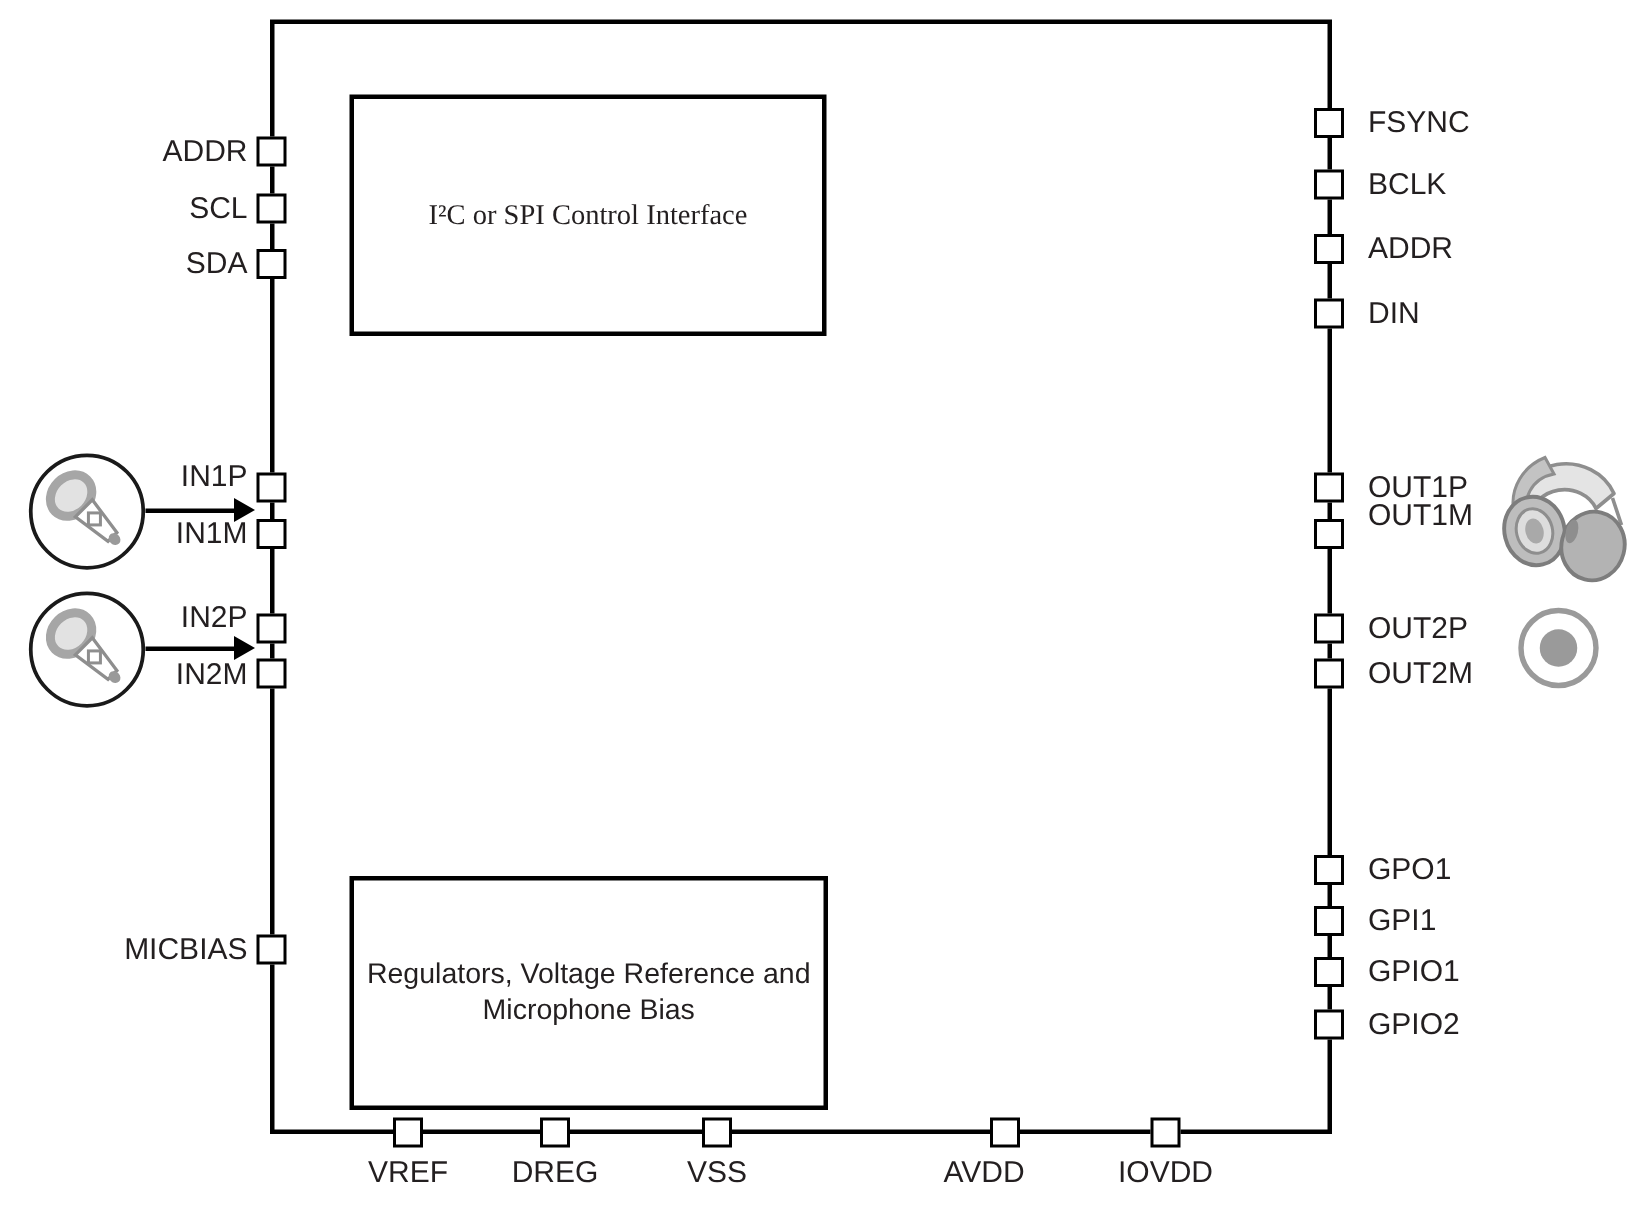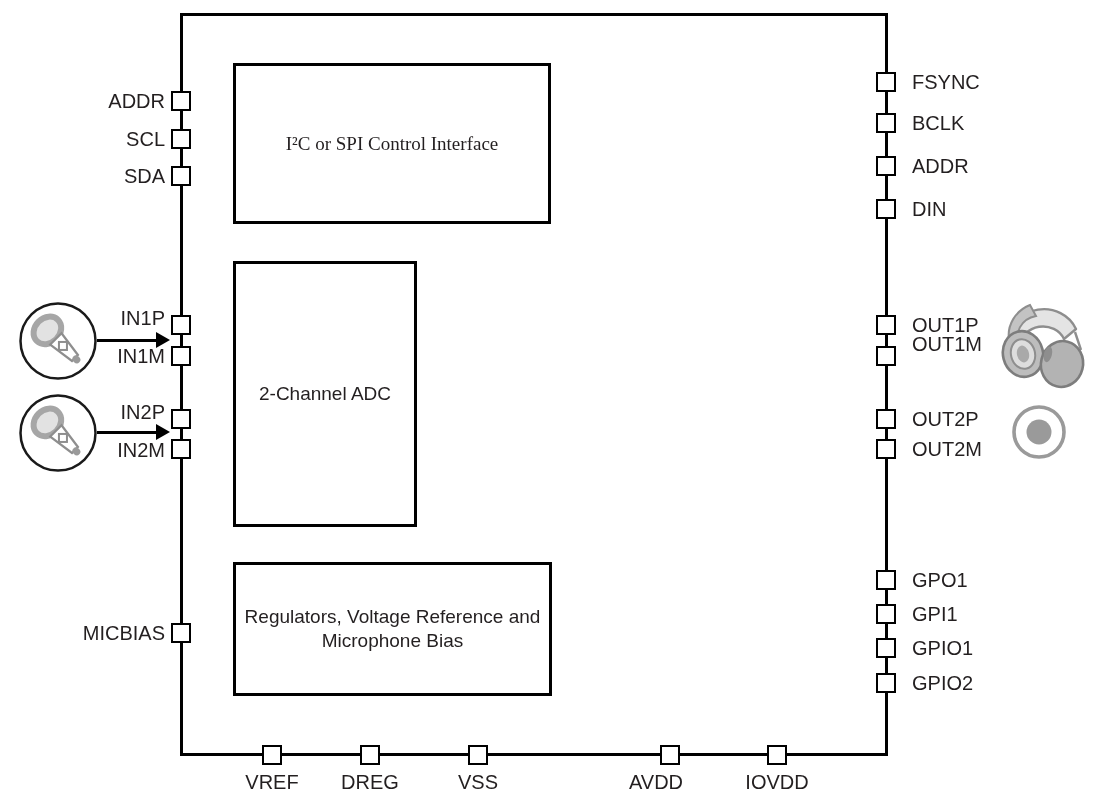--- a/index.html
+++ b/index.html
@@ -13,21 +13,21 @@
 
   
   .block{position:absolute;border:3px solid #000;background:#fff;box-sizing:border-box;
          display:flex;align-items:center;justify-content:center;text-align:center;
          font-size:19px;line-height:1.25;white-space:pre-line;color:#231f20;}
   .blk-control {left:233px;top:63px; width:318px;height:161px;font-family:Liberation Serif, serif;}
   .blk-asi     {left:590px;top:64px; width:245px;height:160px;}
   .blk-adc     {left:233px;top:261px;width:184px;height:266px;}
   .blk-filters {left:448px;top:261px;width:181px;height:266px;}
   .blk-dac     {left:662px;top:261px;width:174px;height:266px;}
-  .blk-reg     {left:233px;top:562px;width:319px;height:134px;}
+  .blk-reg     {left:233px;top:584px;width:319px;height:156px;}
   .blk-pll     {left:583px;top:562px;width:253px;height:138px;}
 
   
   .sq{position:absolute;width:20px;height:20px;box-sizing:border-box;
       border:2.5px solid #000;background:#fff;transform:translate(-50%,-50%);}
 
   
   .lbl{position:absolute;font-size:20px;line-height:24px;color:#231f20;white-space:nowrap;}
   .lbl-left{right:935px;text-align:center;}
   .lbl-right{left:912px;text-align:left;}
@@ -42,21 +42,20 @@
   .icon{position:absolute;}
 </style>
 </head>
 <body>
 
 <div class="stage">
 
   <div class="chip"></div>
 
   <div class="block blk-control">I²C or SPI Control Interface</div>
-  <div class="block blk-adc">2-Channel ADC</div>
   <div class="block blk-reg">Regulators, Voltage Reference and
 Microphone Bias</div>
 
   <span class="sq" style="left:181px;top:101px"></span>
   <span class="sq" style="left:181px;top:139px"></span>
   <span class="sq" style="left:181px;top:176px"></span>
   <span class="sq" style="left:181px;top:325px"></span>
   <span class="sq" style="left:181px;top:356px"></span>
   <span class="sq" style="left:181px;top:419px"></span>
   <span class="sq" style="left:181px;top:449px"></span>

